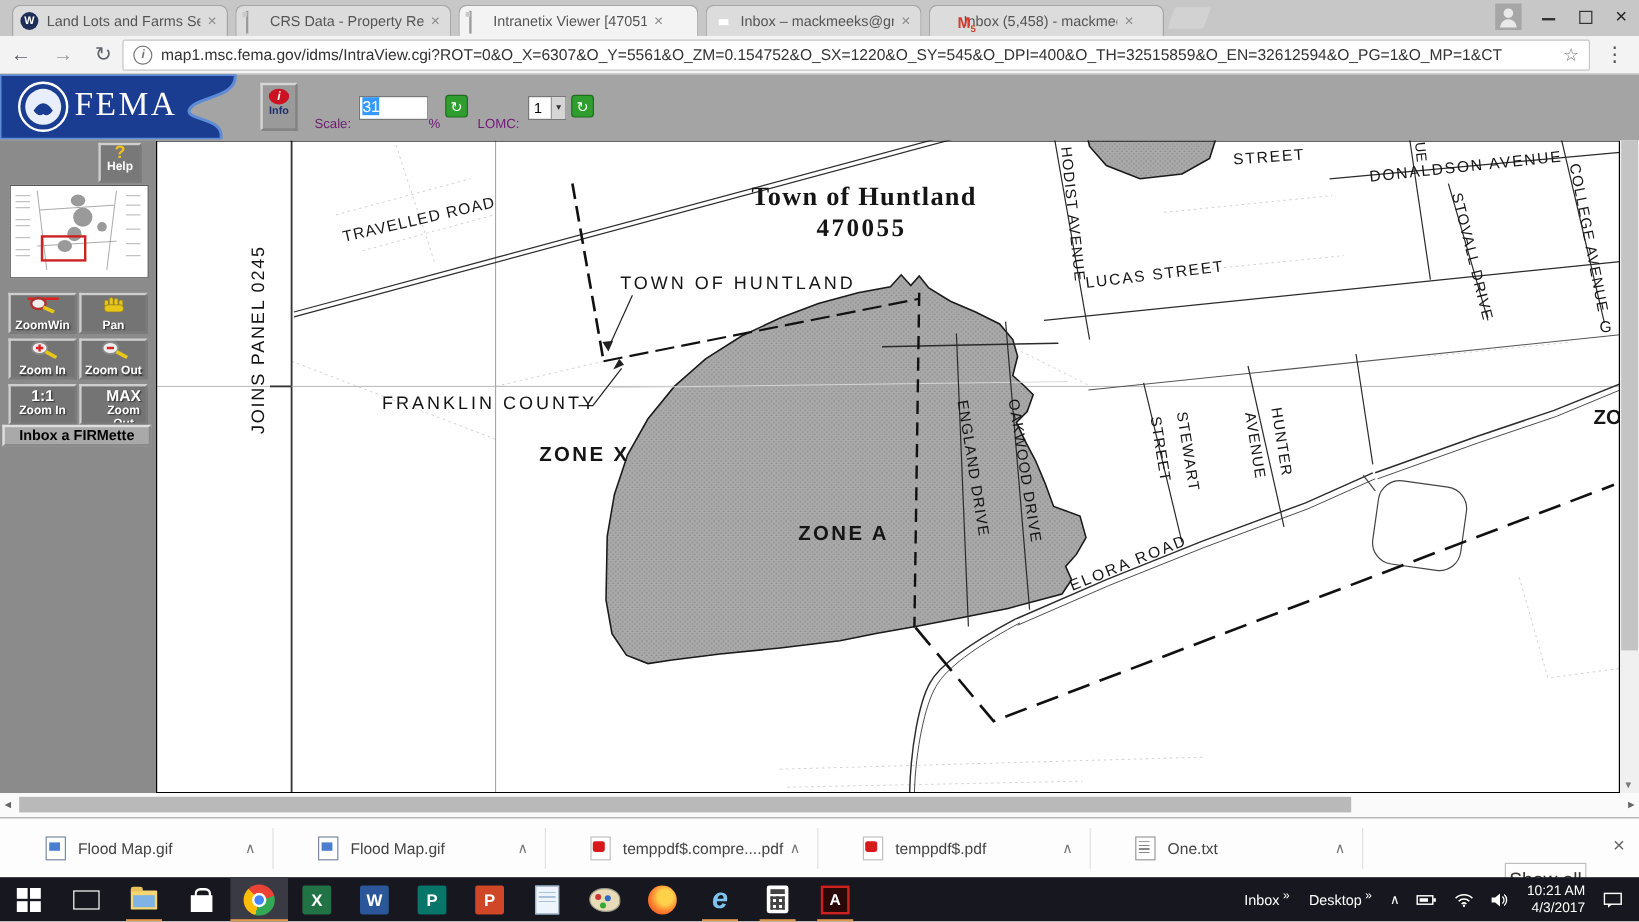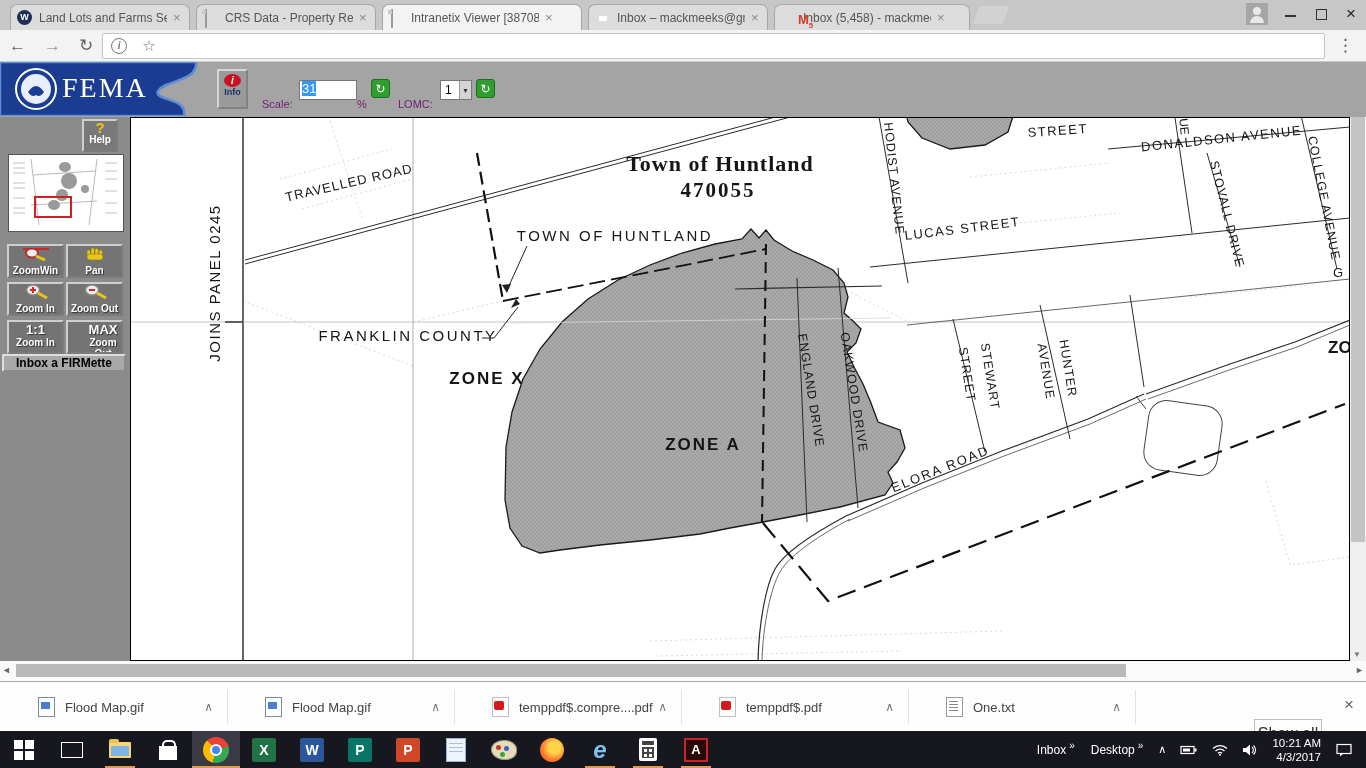--- a/index.html
+++ b/index.html
@@ -174,21 +174,21 @@
       <span class="tab-title">Land Lots and Farms Sea</span>
       <span class="tab-close">×</span>
     </div>
     <div class="tab" style="left:196px;width:180px;">
       <span class="fav"><span class="fav-page"></span></span>
       <span class="tab-title">CRS Data - Property Rep</span>
       <span class="tab-close">×</span>
     </div>
     <div class="tab active" style="left:382px;width:200px;">
       <span class="fav"><span class="fav-page"></span></span>
-      <span class="tab-title">Intranetix Viewer [38708</span>
+      <span class="tab-title">Intranetix Viewer [47051</span>
       <span class="tab-close">×</span>
     </div>
     <div class="tab" style="left:588px;width:180px;">
       <span class="fav"><span class="fav-inbox"></span></span>
       <span class="tab-title">Inbox – mackmeeks@gm</span>
       <span class="tab-close">×</span>
     </div>
     <div class="tab" style="left:774px;width:196px;">
       <span class="fav"><span class="fav-gmail"><span>M</span><sub>5</sub></span></span>
       <span class="tab-title">Inbox (5,458) - mackmee</span>
@@ -205,20 +205,21 @@
       <span class="wc wc-close">×</span>
     </div>
   </div>
 
   <div id="urlbar">
     <span class="nav-ic">←</span>
     <span class="nav-ic fwd">→</span>
     <span class="nav-ic">↻</span>
     <div id="omnibox">
       <span id="info-ci">i</span>
+      <span id="url-text">map1.msc.fema.gov/idms/IntraView.cgi?ROT=0&amp;O_X=6307&amp;O_Y=5561&amp;O_ZM=0.154752&amp;O_SX=1220&amp;O_SY=545&amp;O_DPI=400&amp;O_TH=32515859&amp;O_EN=32612594&amp;O_PG=1&amp;O_MP=1&amp;CT</span>
       <span id="star-ic">☆</span>
     </div>
     <span id="menu-dots">⋮</span>
   </div>
 
   <div id="femabar">
     <svg id="fema-logo" viewBox="0 0 230 54">
       <path d="M0,0 H196 C198,20 164,18 158,29 C153,39 188,35 184,54 H0 Z" fill="#1b3d91" stroke="#5d8bd6" stroke-width="2.5"></path>
       <circle cx="36" cy="27" r="20" fill="#1b3d91" stroke="#fff" stroke-width="2"></circle>
       <circle cx="36" cy="27" r="15" fill="#e9eefc"></circle>

